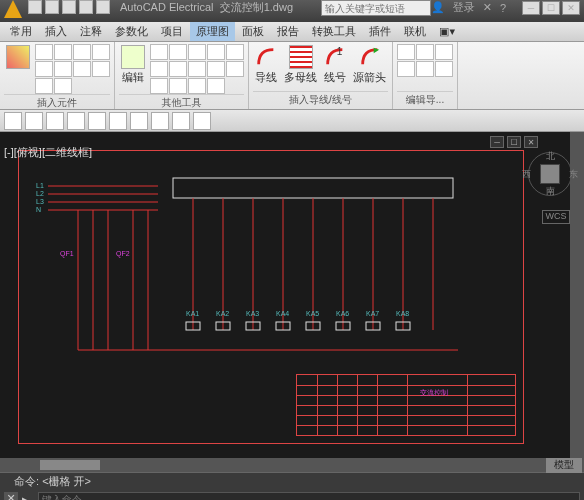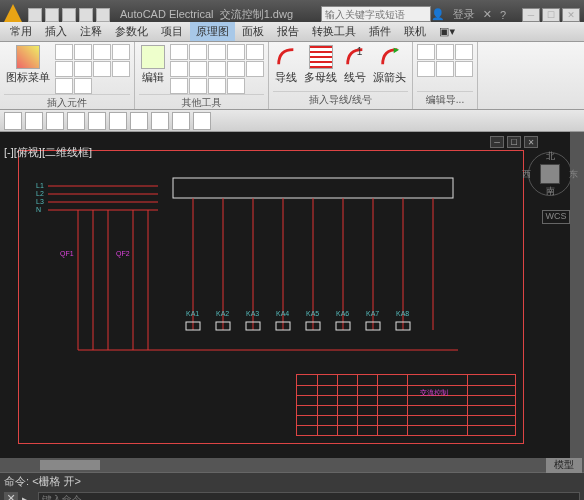--- a/index.html
+++ b/index.html
@@ -1,17 +1,17 @@
 <!DOCTYPE html>
 <html><head>
 <meta charset="utf-8">
 <style>
 *{margin:0;padding:0;box-sizing:border-box;font-family:"Microsoft YaHei",Arial,sans-serif;font-size:11px}
 body{width:584px;height:500px;background:#434343;overflow:hidden;color:#333}
-.titlebar{height:22px;background:linear-gradient(#5a5a5a,#3d3d3d);display:flex;align-items:flex-end;padding:0 4px;color:#ddd}
+.titlebar{height:22px;background:linear-gradient(#5a5a5a,#3d3d3d);display:flex;align-items:flex-start;padding:0 4px;color:#ddd}
 .logo{width:18px;height:18px;background:#e8a415;clip-path:polygon(0 100%,50% 0,100% 100%);margin-right:6px}
 .title-txt{flex:1;color:#bbb;font-size:11px}
 .search-docs{background:#eee;border:1px solid #888;height:16px;width:110px;padding:0 3px;font-size:10px;color:#666}
 .title-right{display:flex;gap:8px;align-items:center;color:#aaa;font-size:11px}
 .win-controls{display:flex;gap:2px;margin-left:8px}
 .win-btn{width:18px;height:14px;background:#ddd;border:1px solid #888;display:flex;align-items:center;justify-content:center;font-size:9px;cursor:pointer}
 .menubar{height:20px;background:linear-gradient(#e8e8e8,#cfcfcf);display:flex;align-items:center;padding:0 4px;gap:1px;border-bottom:1px solid #999}
 .menu-item{padding:2px 6px;font-size:11px;color:#333;cursor:pointer}
 .menu-item.active{background:#a8c8e8}
 .qat{display:flex;gap:3px;margin-right:10px}
@@ -45,21 +45,21 @@
 .lbl{position:absolute;font-size:7px;color:#5bb;white-space:nowrap}
 .lblm{position:absolute;font-size:7px;color:#d4d;white-space:nowrap}
 .titleblock{position:absolute;right:8px;bottom:8px;width:220px;height:62px}
 .titleblock .grid{position:absolute;inset:0;border:1px solid #d44}
 .tb-row{position:absolute;left:0;right:0;border-top:1px solid #d44;height:10px}
 .tb-col{position:absolute;top:0;bottom:0;border-left:1px solid #d44}
 .scrollbar-v{position:absolute;right:0;top:0;bottom:0;width:14px;background:#555}
 .scrollbar-h{height:14px;background:#555;display:flex;align-items:center}
 .scrollbar-h .thumb{width:60px;height:10px;background:#888;margin-left:40px}
 .tab-btn{background:#888;color:#222;padding:1px 8px;font-size:10px;margin-left:auto;margin-right:2px}
-.cmdline{height:18px;background:#3a3a3a;border-top:1px solid #666;display:flex;align-items:center;padding:0 4px;color:#ccc;font-size:11px}
+.cmdline{height:18px;background:#3a3a3a;border-top:1px solid #666;display:flex;align-items:center;padding:0 14px;color:#ccc;font-size:11px}
 .cmdline2{height:18px;background:#3a3a3a;display:flex;align-items:center;padding:0 4px}
 .cmd-input{flex:1;background:#2a2a2a;border:1px solid #555;height:14px;color:#888;font-size:10px;padding:0 3px}
 .cmd-x{width:14px;height:14px;background:#555;color:#ccc;text-align:center;margin-right:4px;cursor:pointer}
 </style>
 </head>
 <body>
 
 <div class="titlebar">
   <div class="logo"></div>
   <div class="qat">
@@ -97,21 +97,20 @@
   <span class="menu-item">插件</span>
   <span class="menu-item">联机</span>
   <span class="menu-item">▣▾</span>
 </div>
 
 <div class="ribbon">
   <div class="panel">
     <div class="panel-content">
       <div class="big-btn">
           <div class="big-icon" style="background:linear-gradient(45deg,#e66,#ee6)"></div>
-          <span>图标菜单</span>
         </div>
       <div class="small-btns">
         <div class="small-row">
             <div class="small-btn"></div>
             <div class="small-btn"></div>
             <div class="small-btn"></div>
             <div class="small-btn"></div>
           </div>
         <div class="small-row">
             <div class="small-btn"></div>

